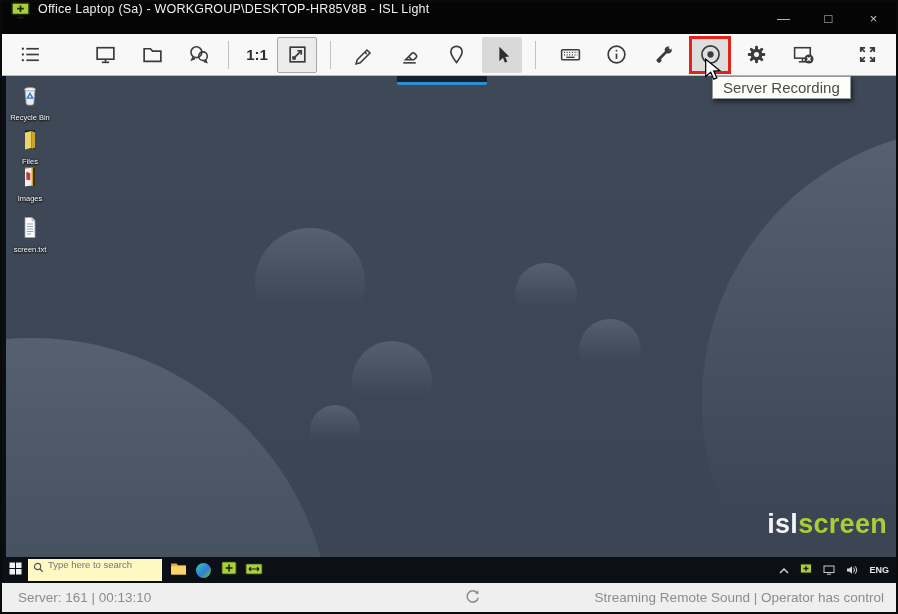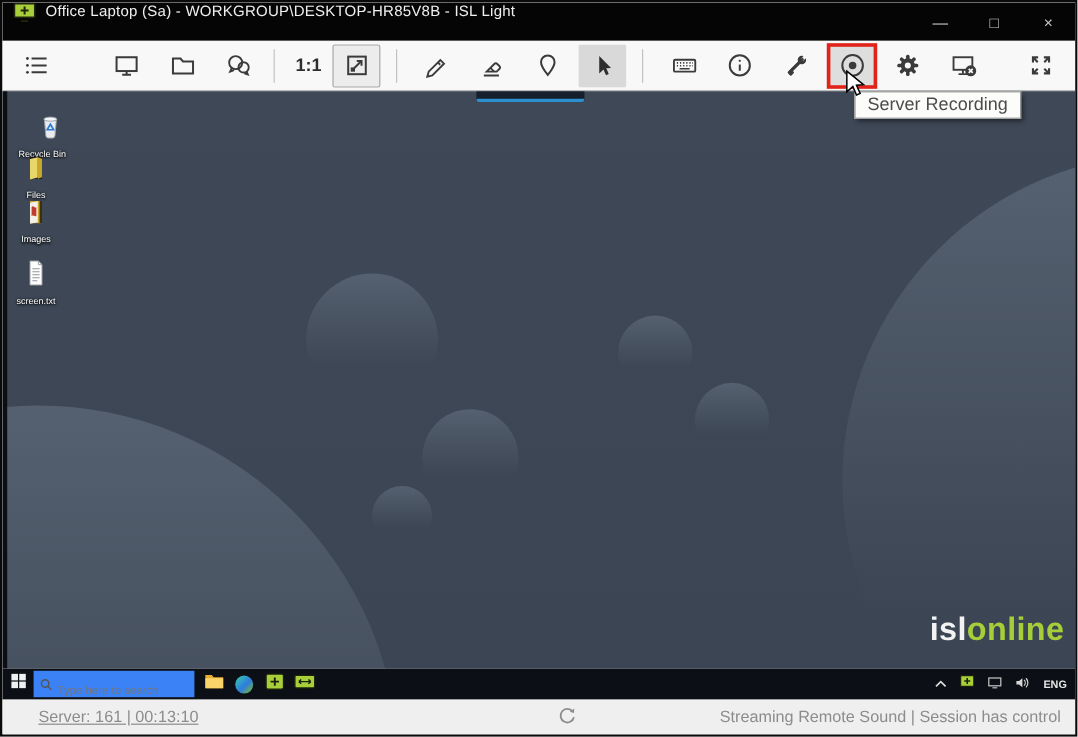--- a/index.html
+++ b/index.html
@@ -30,38 +30,38 @@
   .sp1 { left:-270px; top:262px; width:600px; height:600px; }
   .sp2 { left:253px; top:152px; width:110px; height:110px; }
   .sp3 { left:350px; top:265px; width:80px; height:80px; }
   .sp4 { left:308px; top:329px; width:50px; height:50px; }
   .sp5 { left:513px; top:187px; width:62px; height:62px; }
   .sp6 { left:577px; top:243px; width:62px; height:62px; }
   .sp7 { left:700px; top:52px; width:545px; height:545px; }
   .toptab { position:absolute; left:395px; top:0; width:90px; height:9px; background:#15202c; border-bottom:3px solid #2b8fd0; border-radius:0 0 2px 2px; z-index:5; }
   .dicon { position:absolute; left:3px; width:50px; display:flex; flex-direction:column; align-items:center; gap:1px; z-index:5; }
   .dicon .lbl { font-size:7.5px; color:#fff; text-shadow:0 1px 2px #000, 0 0 2px #000; white-space:nowrap; }
-  .di1 { top:17px;align-items:flex-end; } .di2 { top:52px; } .di3 { top:89px; } .di4 { top:139px; }
+  .di1 { top:7px; } .di2 { top:52px; } .di3 { top:89px; } .di4 { top:139px; }
   .islogo { position:absolute; right:9px; top:433px; font-size:27px; font-weight:bold; letter-spacing:.3px; z-index:5; }
   .islogo .p1 { color:#f3f3f3; }
   .islogo .p2 { color:#a6ce39; }
 
   
   .taskbar { height:26px; background:#0c0f16; display:flex; align-items:center; flex:0 0 auto; }
   .startbtn { width:26px; height:100%; display:flex; align-items:center; justify-content:center; }
-  .searchbox { width:134px; height:22px; background:#3b82f6; display:flex; align-items:flex-end; padding:0 5px; gap:4px; }
+  .searchbox { width:134px; height:22px; background:#fef9c3; display:flex; align-items:flex-start; padding:0 5px; gap:4px; }
   .searchbox input { border:none; outline:none; background:transparent; font-size:9.5px; color:#333; width:100%; font-family:"Liberation Sans",sans-serif; }
   .tk { width:25px; height:100%; display:flex; align-items:center; justify-content:center; }
   .tray { margin-left:auto; display:flex; align-items:center; gap:11px; padding-right:7px; height:100%; }
   .tray .lang { font-size:9px; font-weight:bold; color:#e6e6e6; }
   .edgeball { width:15px; height:15px; border-radius:50%; background:linear-gradient(135deg,#35c5ae 8%,#2e7be0 55%,#7fc515 100%); display:block; }
 
   
   .statusbar { height:29px; background:#efefef; display:flex; align-items:center; color:#8c8c8c; font-size:13.5px; position:relative; flex:0 0 auto; }
-  .sb-left { padding-left:30px;text-decoration:underline; }
+  .sb-left { padding-left:16px; }
   .sb-center { position:absolute; left:50%; transform:translateX(-50%); margin-left:24px; display:flex; align-items:center; gap:8px; white-space:nowrap; }
   .sb-right { margin-left:auto; padding-right:12px; }
 
   
   .tooltip { position:absolute; left:710px; top:74px; height:23px; display:flex; align-items:center; padding:0 10px; font-size:15px; color:#4c4c4c; background:#fcfcfa; border:1px solid #979797; box-shadow:2px 3px 4px rgba(0,0,0,.5); z-index:20; white-space:nowrap; }
   .cursor { position:absolute; left:702px; top:56px; z-index:21; }
 </style>
 </head>
 <body>
 
@@ -311,21 +311,21 @@
         <svg width="26" height="25" viewBox="0 0 26 25">
           <path d="M8,2.5 h7 l3,3 v17 h-10 Z" fill="#fdfdfd" stroke="#9aa0a6" stroke-width="0.8"></path>
           <path d="M15,2.5 v3 h3" fill="none" stroke="#9aa0a6" stroke-width="0.8"></path>
           <path d="M10,9 h6 M10,11.5 h6 M10,14 h6 M10,16.5 h6 M10,19 h4" stroke="#8f969c" stroke-width="0.9"></path>
         </svg>
       </span>
       <span class="lbl">screen.txt</span>
     </div>
 
     <div class="islogo">
-      <span class="p1">isl</span><span class="p2">online</span>
+      <span class="p1">isl</span><span class="p2">screen</span>
     </div>
   </div>
 
   <div class="taskbar">
     <div class="startbtn">
       <span>
         <svg width="13" height="13" viewBox="0 0 13 13">
           <rect x="0.5" y="0.5" width="5.5" height="5.5" fill="#eef0f2"></rect>
             <rect x="7" y="0.5" width="5.5" height="5.5" fill="#eef0f2"></rect>
           <rect x="0.5" y="7" width="5.5" height="5.5" fill="#eef0f2"></rect>
@@ -400,21 +400,21 @@
   <div class="statusbar">
     <span class="sb-left">Server: 161  |  00:13:10</span>
     <span class="sb-center">
       <span>
         <svg width="15" height="15" viewBox="0 0 16 16" fill="none" stroke="#8c8c8c" stroke-width="1.6">
           <path d="M13.6,9.3 a6,6 0 1 1 -1.2,-5.2"></path>
           <path d="M13.9,1.6 l-0.2,4 -3.8,-1.2" fill="#8c8c8c" stroke="none"></path>
         </svg>
       </span>
     </span>
-    <span class="sb-right">Streaming Remote Sound  |  Session has control</span>
+    <span class="sb-right">Streaming Remote Sound  |  Operator has control</span>
   </div>
 
   <div class="tooltip">Server Recording</div>
   <span class="cursor">
     <svg width="17" height="24" viewBox="0 0 15 21">
       <path d="M1.5,1 L1.5,16.2 L5.9,12.4 L8.6,18.6 L11.3,17.4 L8.6,11.4 L13.8,11 Z" fill="#fff" stroke="#000" stroke-width="1.1"></path>
     </svg>
   </span>
 
 </div>

